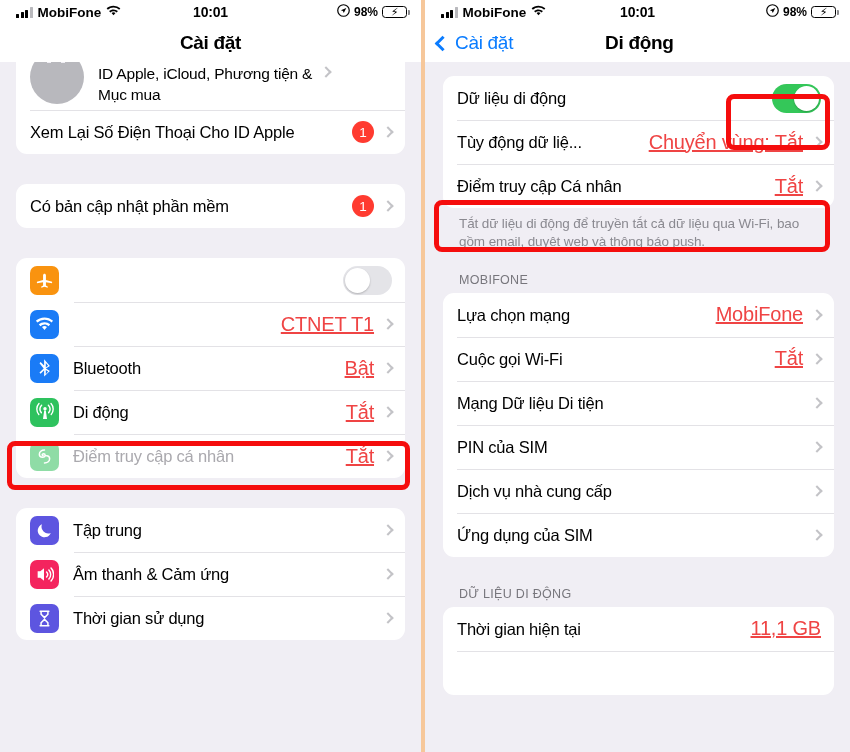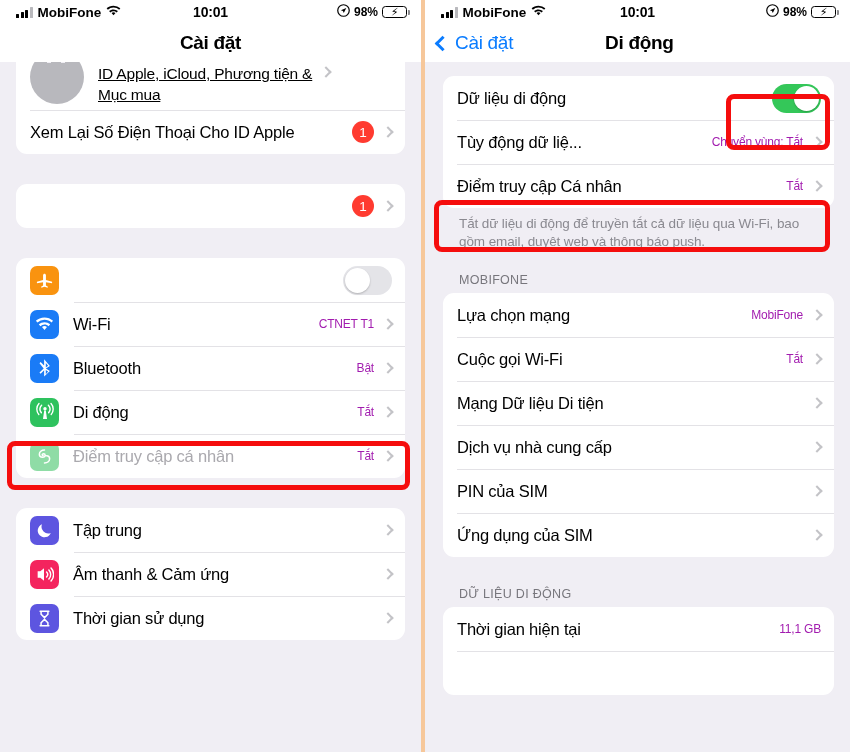--- a/index.html
+++ b/index.html
@@ -149,24 +149,25 @@
   }
   .ic svg { display:block; }
   .lbl {
     font-size: 16.5px; color: #000;
     letter-spacing: -.2px;
     flex: 1 1 auto;
     line-height: 1.22;
   }
   .lbl.dim { color: #aaa9ae; }
   .val {
-    font-size: 12px; color: #a21caf;
+    font-size: 20px; color: #ef4444;
     letter-spacing: -.2px;
     margin-left: auto;
     white-space: nowrap;
+    text-decoration: underline;
   }
   .chev {
     display: inline-block;
     width: 8px; height: 8px;
     border-right: 2.2px solid #c3c3c7;
     border-top: 2.2px solid #c3c3c7;
     transform: rotate(45deg);
     margin-left: 10px;
     flex: 0 0 8px;
   }
@@ -213,21 +214,20 @@
     line-height: 1.32;
     padding: 7px 6px 0 16px;
     letter-spacing: -.1px;
   }
 
   
   .profile {
     display: flex; align-items: flex-start;
     padding: 0 13px 0 14px;
     min-height: 48px;
-    text-decoration: underline;
   }
   .avatar {
     width: 54px; height: 54px; border-radius: 50%;
     background: #b8b8bd;
     margin: -12px 14px 0 0;
     flex: 0 0 54px;
     position: relative; overflow: hidden;
   }
   .avatar .n1, .avatar .n2 {
     position: absolute; top: 0; width: 4px; height: 13px;
@@ -313,20 +313,21 @@
           <span class="lbl">Xem Lại Số Điện Thoại Cho ID Apple</span>
           <span class="badge">1</span>
           <span class="chev"></span>
         </div>
       </div>
 
       <div class="gap lg"></div>
 
       <div class="card">
         <div class="row">
+          <span class="lbl">Có bản cập nhật phần mềm</span>
           <span class="badge">1</span>
           <span class="chev"></span>
         </div>
       </div>
 
       <div class="gap lg"></div>
 
       <div class="card">
 
         <div class="row ind">
@@ -341,21 +342,20 @@
         </div>
 
         <div class="row ind">
           <span class="ic" style="background:#1a7bf6">
             <svg width="19" height="15" viewBox="0 0 20 15">
                 <path d="M10 13.2l2.6-3a3.9 3.9 0 0 0-5.2 0l2.6 3z" fill="#fff"></path>
                 <path d="M10 7.6c1.7 0 3.2.6 4.3 1.7l1.7-2A9 9 0 0 0 10 5a9 9 0 0 0-6 2.3l1.7 2A6.3 6.3 0 0 1 10 7.6z" fill="#fff"></path>
                 <path d="M10 2.6c2.9 0 5.5 1.1 7.4 2.9l1.6-1.9A13.7 13.7 0 0 0 10 .1C6.4.1 3.1 1.4.9 3.6l1.7 1.9A10.6 10.6 0 0 1 10 2.6z" fill="#fff"></path>
               </svg>
           </span>
-          <span class="lbl">Wi-Fi</span>
           <span class="val">CTNET T1</span>
           <span class="chev"></span>
         </div>
 
         <div class="row ind">
           <span class="ic" style="background:#1a7bf6">
             <svg width="13" height="19" viewBox="0 0 14 20">
                 <path d="M6.1 10L1.6 14.3l1.2 1.3 3.8-3.6v6.6l6.2-5.9L8.4 10l4.4-2.7L6.6.1v6.6L2.8 3.1 1.6 4.4 6.1 10zm2.3-1.2V4.2l2.5 2.9-2.5 1.7zm0 7.4v-4.6l2.5 1.7-2.5 2.9z" fill="#fff"></path>
               </svg>
           </span>
@@ -517,25 +517,25 @@
         <div class="row">
           <span class="lbl">Cuộc gọi Wi-Fi</span>
           <span class="val">Tắt</span>
           <span class="chev"></span>
         </div>
         <div class="row">
           <span class="lbl">Mạng Dữ liệu Di tiện</span>
           <span class="chev"></span>
         </div>
         <div class="row">
+          <span class="lbl">PIN của SIM</span>
+          <span class="chev"></span>
+        </div>
+        <div class="row">
           <span class="lbl">Dịch vụ nhà cung cấp</span>
-          <span class="chev"></span>
-        </div>
-        <div class="row">
-          <span class="lbl">PIN của SIM</span>
           <span class="chev"></span>
         </div>
         <div class="row">
           <span class="lbl">Ứng dụng của SIM</span>
           <span class="chev"></span>
         </div>
       </div>
 
       <div class="gap lg"></div>
 

